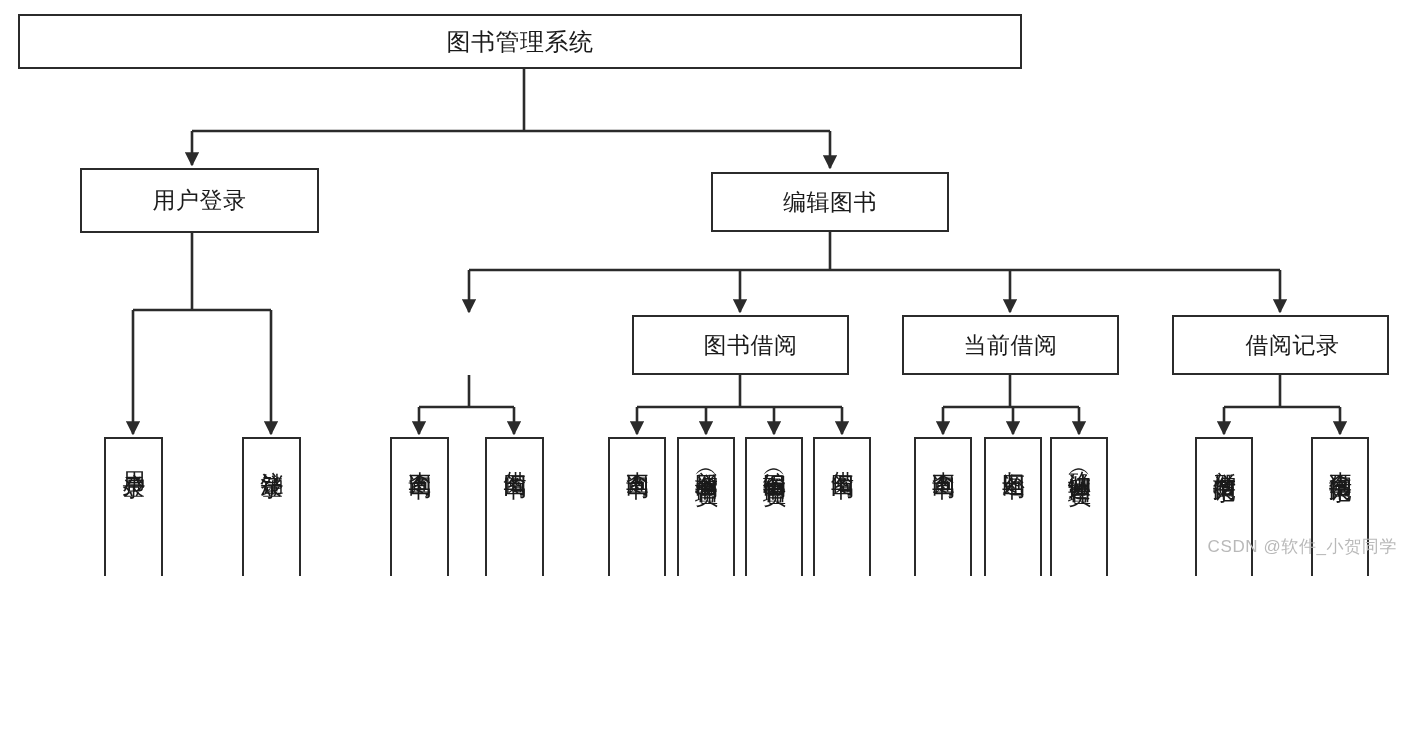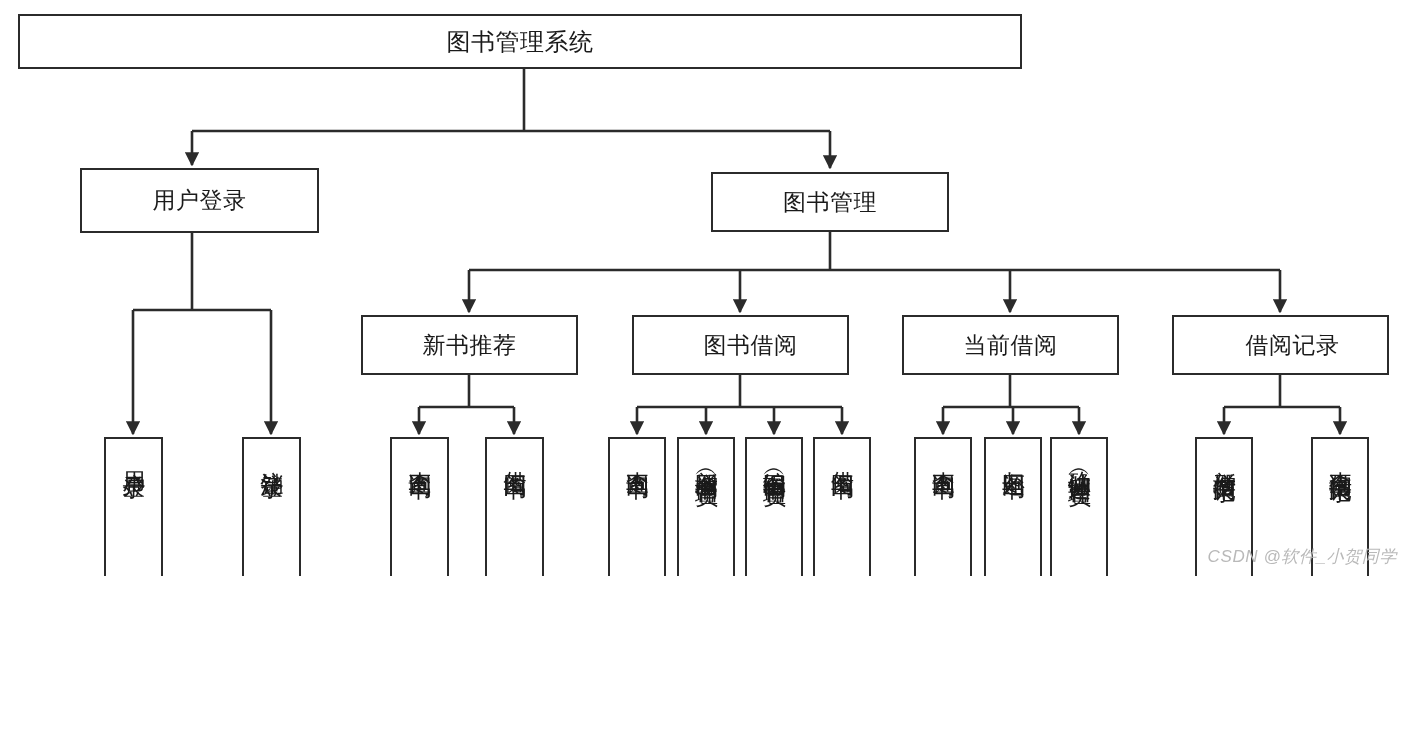--- a/index.html
+++ b/index.html
@@ -59,28 +59,27 @@
     writing-mode: vertical-rl;
     text-orientation: upright;
     font-size: 23px;
     line-height: 1.12;
     letter-spacing: 2px;
     white-space: nowrap;
   }
   .watermark {
     position: absolute;
     right: 8px;
-    bottom: 8px;
+    bottom: 18px;
     font-size: 17px;
     color: #b9b9b9;
     letter-spacing: 0.6px;
     z-index: 3;
     pointer-events: none;
     white-space: nowrap;
-    font-style: italic;
   }
 </style>
 </head>
 <body>
 
 <div id="canvas">
 
   <svg id="edges" viewBox="0 0 1405 747" xmlns="http://www.w3.org/2000/svg">
     <defs>
       <marker id="arrow" viewBox="0 0 10 10" refX="9" refY="5" markerWidth="5.5" markerHeight="5.5" orient="auto-start-reverse">
@@ -134,26 +133,23 @@
   </svg>
 
   <div class="node horiz root" style="left:18px; top:14px; width:1004px; height:55px;">
     <span class="node-label">图书管理系统</span>
   </div>
 
   <div class="node horiz" style="left:80px; top:168px; width:239px; height:65px;">
     <span class="node-label">用户登录</span>
   </div>
   <div class="node horiz" style="left:711px; top:172px; width:238px; height:60px;">
-    <span class="node-label">图书管理</span>
-  </div>
-
-  <div class="node horiz" style="left:361px; top:315px; width:217px; height:60px;">
-    <span class="node-label">新书推荐</span>
-  </div>
+    <span class="node-label">编辑图书</span>
+  </div>
+
   <div class="node horiz" style="left:632px; top:315px; width:217px; height:60px;padding-left:20px;">
     <span class="node-label">图书借阅</span>
   </div>
   <div class="node horiz" style="left:902px; top:315px; width:217px; height:60px;">
     <span class="node-label">当前借阅</span>
   </div>
   <div class="node horiz" style="left:1172px; top:315px; width:217px; height:60px;padding-left:24px;">
     <span class="node-label">借阅记录</span>
   </div>
 

